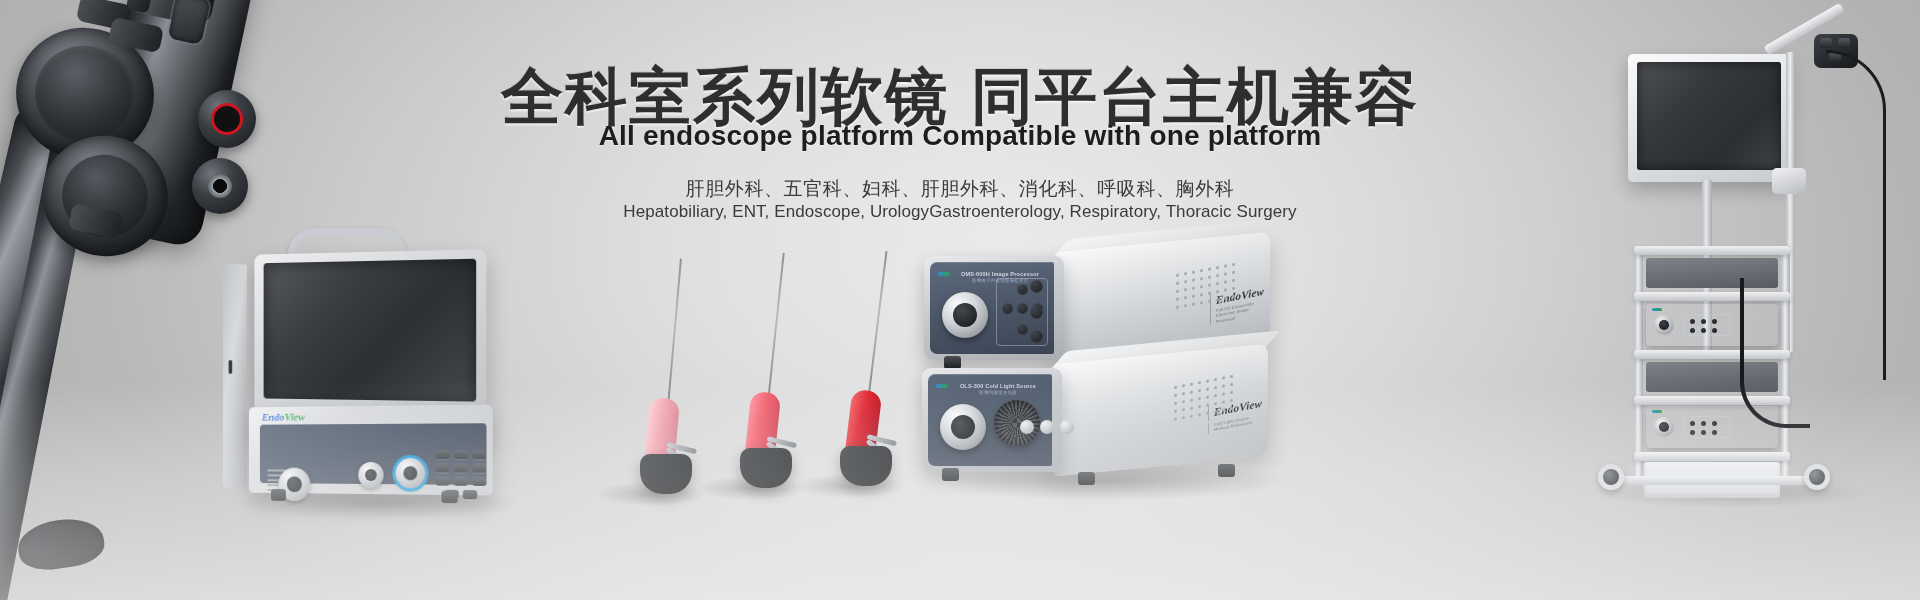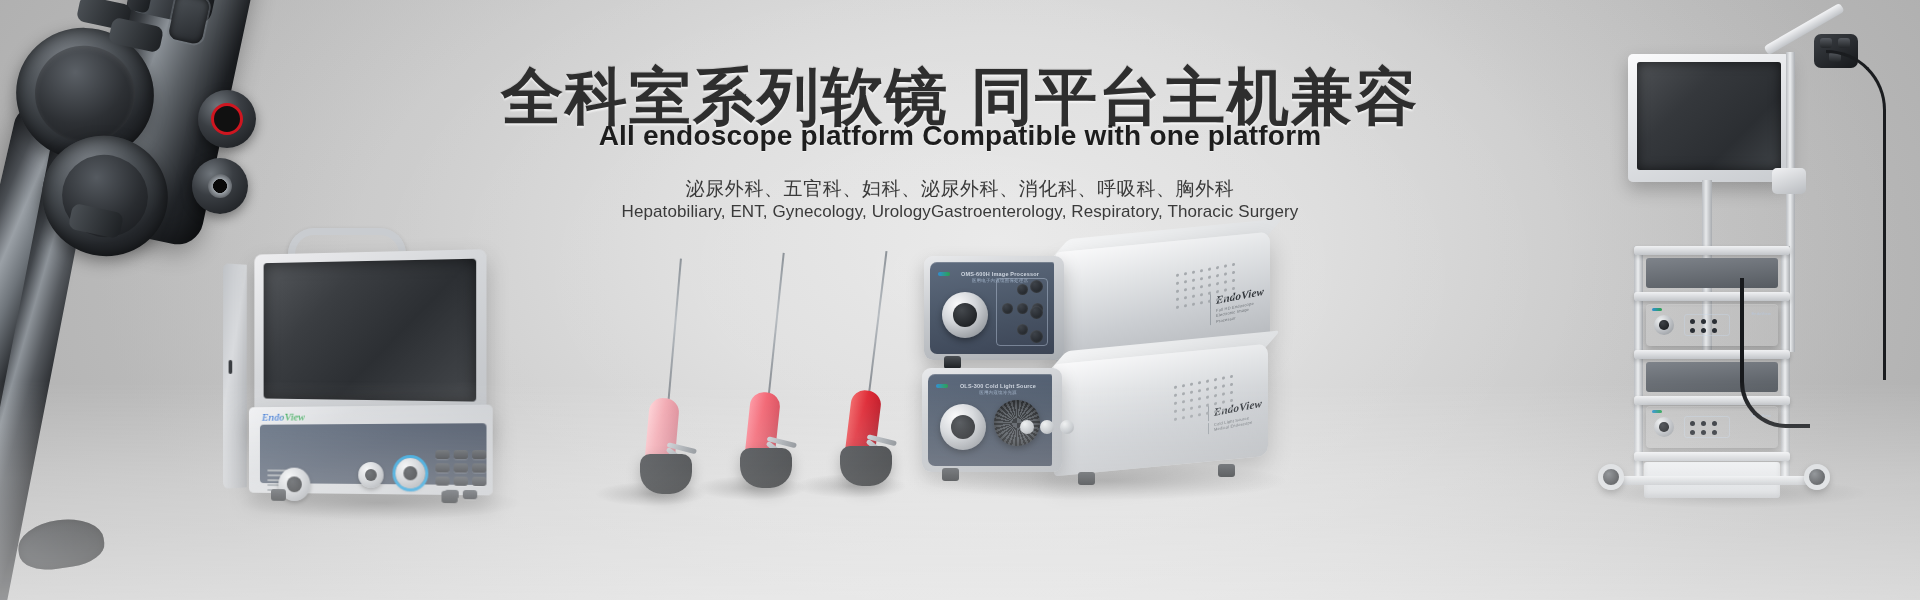--- a/index.html
+++ b/index.html
@@ -760,16 +760,16 @@
     <div class="ct-axle"></div>
     <div class="ct-wheel" style="left:8px;top:436px"></div>
     <div class="ct-wheel" style="left:214px;top:436px"></div>
   </div>
 
   <div class="copy">
     <div class="headline">
       <span>全科室系列软镜</span><span class="gap"></span><span>同平台主机兼容</span>
     </div>
     <div class="subhead">All endoscope platform Compatible with one platform</div>
-    <div class="deptcn">泌尿外科、五官科、妇科、泌尿外科、消化科、呼吸科、胸外科</div>
-    <div class="depten">Hepatobiliary, ENT, Gynecology, UrologyGastroenterology, Respiratory, Thoracic Surgery</div>
+    <div class="deptcn">肝胆外科、五官科、妇科、肝胆外科、消化科、呼吸科、胸外科</div>
+    <div class="depten">Hepatobiliary, ENT, Endoscope, UrologyGastroenterology, Respiratory, Thoracic Surgery</div>
   </div>
 </div>
 
 </body></html>

